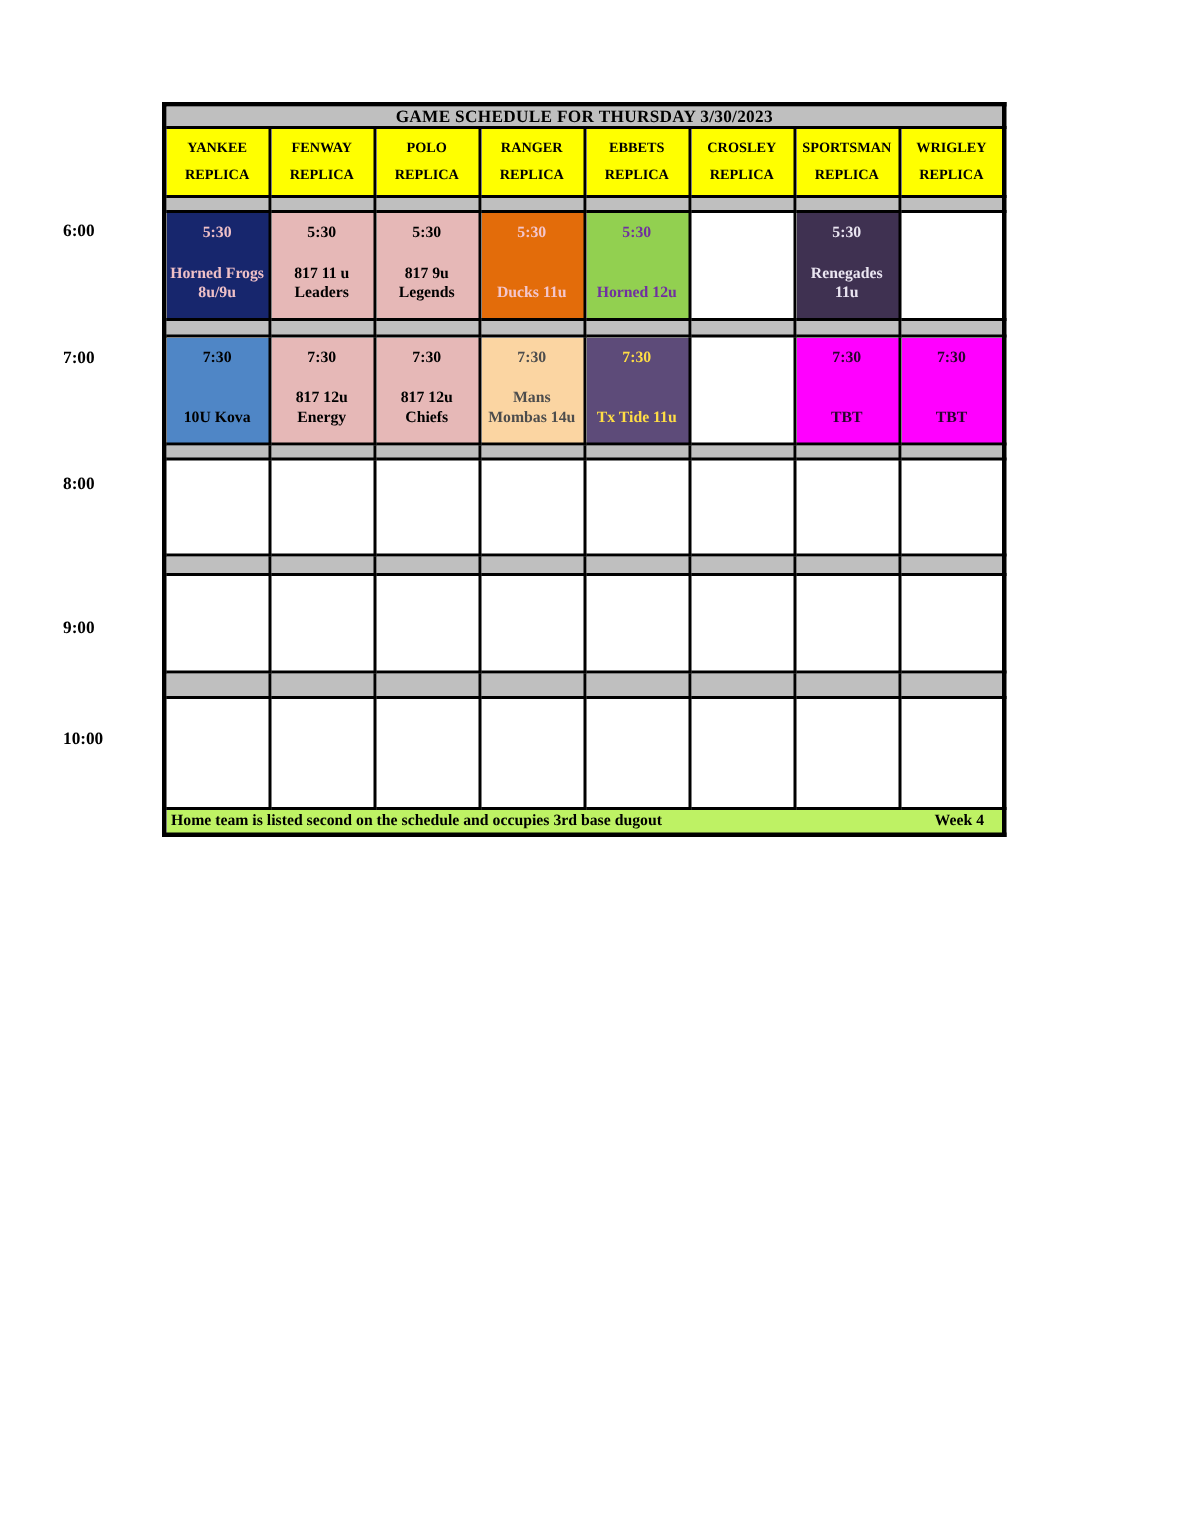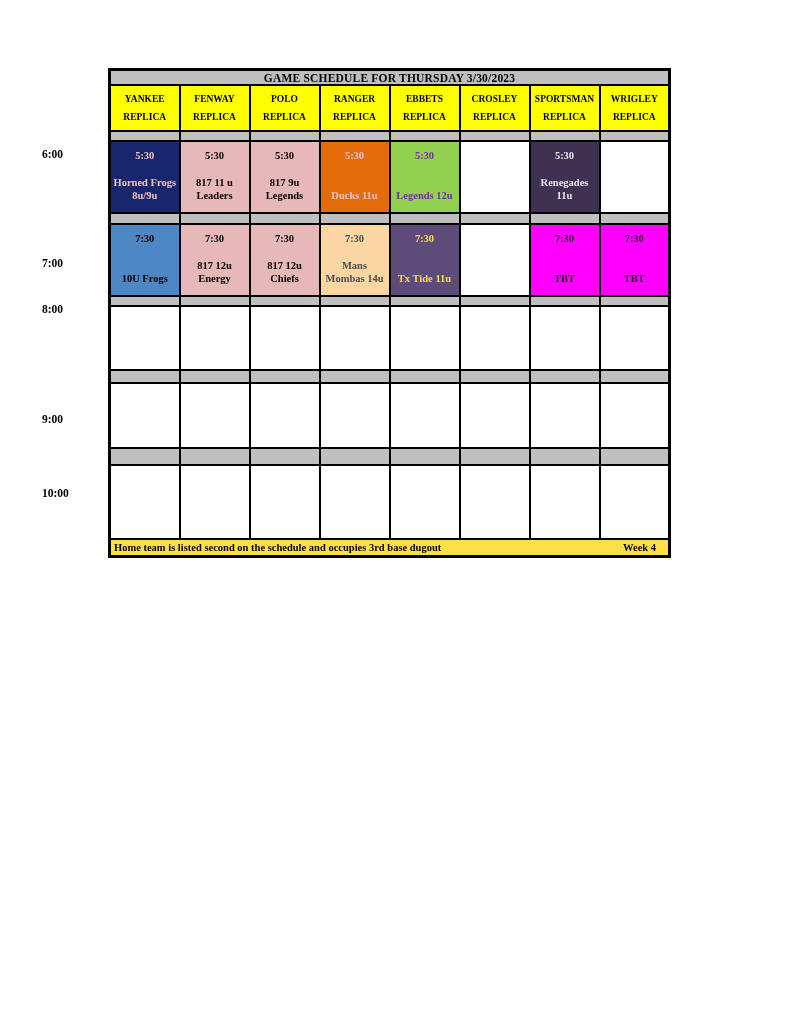--- a/index.html
+++ b/index.html
@@ -61,38 +61,38 @@
   .gtime{margin-top:8px;}
   .gteam{
     margin-top:auto;margin-bottom:9px;
     white-space:pre-line;line-height:1.3;
   }
   
   .empty-a td{height:62px;background:#fff;}
   .empty-b td{height:63px;background:#fff;}
   .empty-c td{height:72px;background:#fff;}
   
-  .footer-row td{height:15px;background:#fde047;}
+  .footer-row td{height:15px;background:#bef264;}
   .foot{
     height:100%;
     display:flex;align-items:center;justify-content:space-between;
     font-weight:bold;font-size:10.5px;
     padding:0 12px 0 3px;
   }
   
   .time-label{
     position:absolute;
     width:58px;left:42px;
     text-align:left;
     font-weight:bold;font-size:11.5px;
     color:#000;
   }
   .tl-600{top:148px;}
-  .tl-700{top:233px;margin-top:24px;}
-  .tl-800{top:303px;}
+  .tl-700{top:233px;}
+  .tl-800{top:317px;}
   .tl-900{top:413px;}
   .tl-1000{top:487px;}
 </style>
 </head>
 <body>
 
 <div class="time-label tl-600">6:00</div>
 <div class="time-label tl-700">7:00</div>
 <div class="time-label tl-800">8:00</div>
 <div class="time-label tl-900">9:00</div>
@@ -202,21 +202,21 @@
           </td>
     <td style="background-color: rgb(227, 108, 10);">
             <div class="gcell" style="color: rgb(243, 198, 206);">
               <span class="gtime">5:30</span>
               <span class="gteam">Ducks 11u</span>
             </div>
           </td>
     <td style="background-color: rgb(146, 208, 80);">
             <div class="gcell" style="color: rgb(112, 48, 160);">
               <span class="gtime">5:30</span>
-              <span class="gteam">Legends 12u</span>
+              <span class="gteam">Horned 12u</span>
             </div>
           </td>
     <td style="background-color: rgb(255, 255, 255);"></td>
     <td style="background-color: rgb(63, 49, 81);">
             <div class="gcell" style="color: rgb(234, 229, 241);">
               <span class="gtime">5:30</span>
               <span class="gteam">Renegades
 11u</span>
             </div>
           </td>
@@ -231,21 +231,21 @@
           <td></td>
           <td></td>
           <td></td>
           <td></td>
   </tr>
 
   <tr class="game-row">
     <td style="background-color: rgb(79, 134, 198);">
             <div class="gcell" style="color: rgb(0, 0, 0);">
               <span class="gtime">7:30</span>
-              <span class="gteam">10U Frogs</span>
+              <span class="gteam">10U Kova</span>
             </div>
           </td>
     <td style="background-color: rgb(230, 184, 183);">
             <div class="gcell" style="color: rgb(0, 0, 0);">
               <span class="gtime">7:30</span>
               <span class="gteam">817 12u
 Energy</span>
             </div>
           </td>
     <td style="background-color: rgb(230, 184, 183);">

